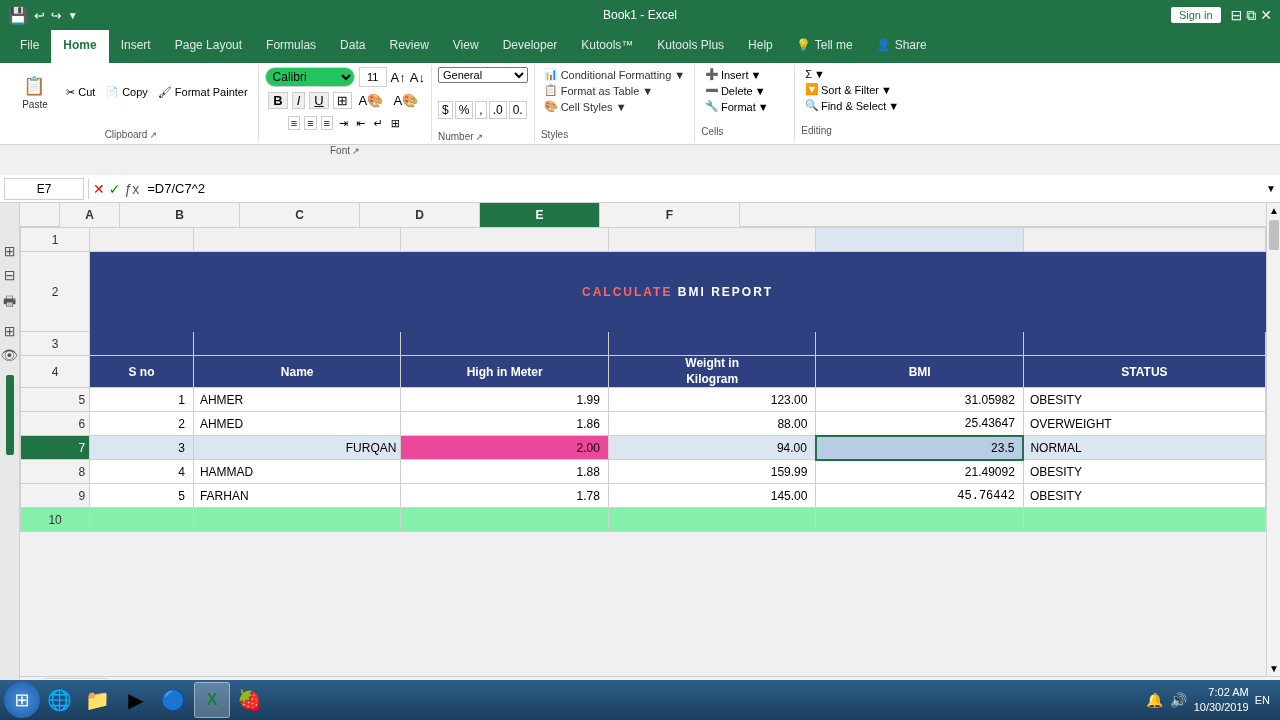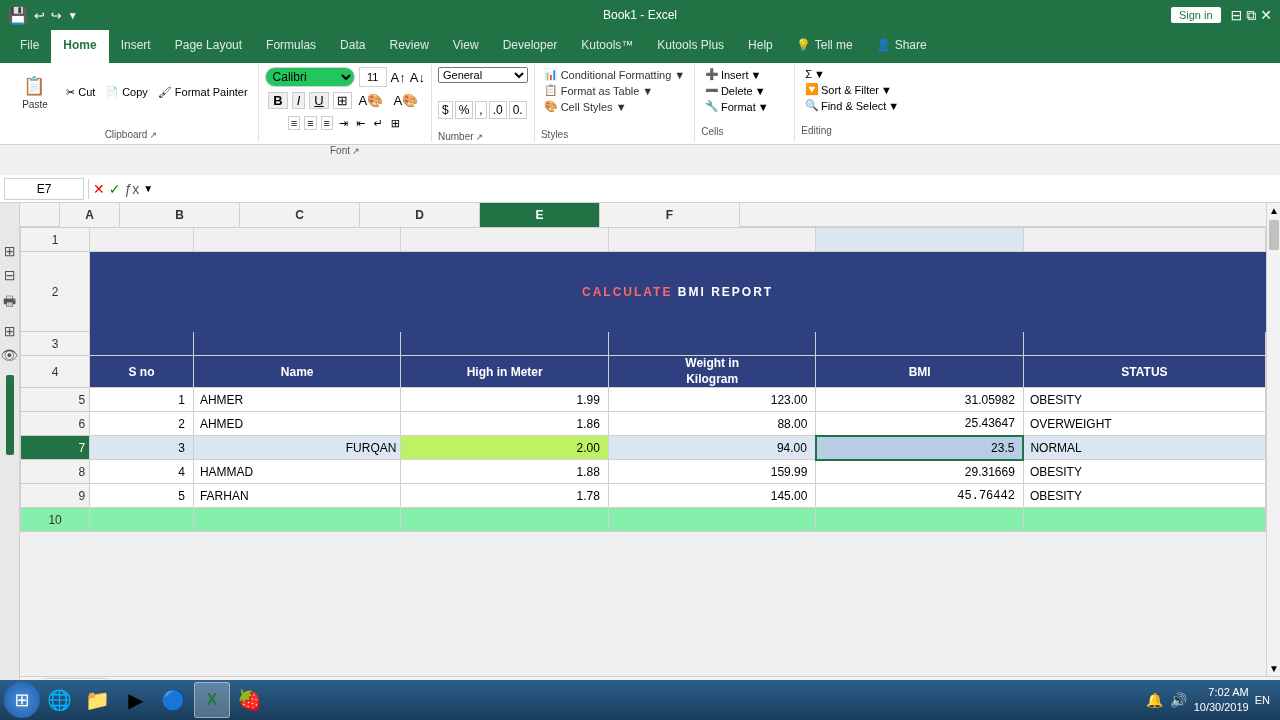--- a/index.html
+++ b/index.html
@@ -628,20 +628,21 @@
   </div>
 
   <div class="formula-bar">
     <input class="name-box" value="E7" style="">
     <div class="formula-divider"></div>
     <div class="formula-icons">
       <span style="cursor:pointer;color:#e00;">✕</span>
       <span style="cursor:pointer;color:#080;">✓</span>
       <span style="cursor:pointer;">ƒx</span>
     </div>
+    <input class="formula-input" value="=D7/C7^2" style="">
     <span style="font-size:10px;cursor:pointer;">▼</span>
   </div>
 
   <div class="main-area">
 
     <div class="left-panel">
       <span style="font-size:14px;color:#555;">⊞</span>
       <span style="font-size:14px;color:#555;">⊟</span>
       <span style="font-size:14px;color:#555;">🖶</span>
       <span style="font-size:14px;color:#555;">⊞</span>
@@ -721,33 +722,33 @@
               <td class="col-c" style="text-align:right;padding-right:8px;">1.86</td>
               <td class="col-d" style="text-align:right;padding-right:8px;">88.00</td>
               <td class="col-e" style="text-align:right;padding-right:8px;">25.43647</td>
               <td class="col-f" style="text-align:left;padding-left:6px;">OVERWEIGHT</td>
             </tr>
 
             <tr class="data-row" style="background:#dce6f1;">
               <td class="row-num selected">7</td>
               <td class="col-a" style="text-align:right;padding-right:8px;background:#dce6f1;">3</td>
               <td class="col-b" style="background:#dce6f1;padding-left:6px;">FURQAN</td>
-              <td class="col-c" style="text-align:right;padding-right:8px;background:#bef264;">2.00</td>
+              <td class="col-c" style="text-align:right;padding-right:8px;background:#ec4899;">2.00</td>
               <td class="col-d" style="text-align:right;padding-right:8px;background:#dce6f1;">94.00</td>
               <td class="col-e" style="text-align:right;padding-right:8px;background:#b8cce4;border:2px solid #217346;">23.5</td>
               <td class="col-f" style="text-align:left;padding-left:6px;background:#dce6f1;">NORMAL</td>
             </tr>
 
             <tr class="data-row">
               <td class="row-num">8</td>
               <td class="col-a" style="text-align:right;padding-right:8px;">4</td>
               <td class="col-b name-cell">HAMMAD</td>
               <td class="col-c" style="text-align:right;padding-right:8px;">1.88</td>
               <td class="col-d" style="text-align:right;padding-right:8px;">159.99</td>
-              <td class="col-e" style="text-align:right;padding-right:8px;">29.31669</td>
+              <td class="col-e" style="text-align:right;padding-right:8px;">21.49092</td>
               <td class="col-f" style="text-align:left;padding-left:6px;">OBESITY</td>
             </tr>
 
             <tr class="data-row">
               <td class="row-num">9</td>
               <td class="col-a" style="text-align:right;padding-right:8px;">5</td>
               <td class="col-b name-cell">FARHAN</td>
               <td class="col-c" style="text-align:right;padding-right:8px;">1.78</td>
               <td class="col-d" style="text-align:right;padding-right:8px;">145.00</td>
               <td class="col-e" style="text-align:right;padding-right:8px;font-family:Liberation Mono, monospace;">45.76442</td>

